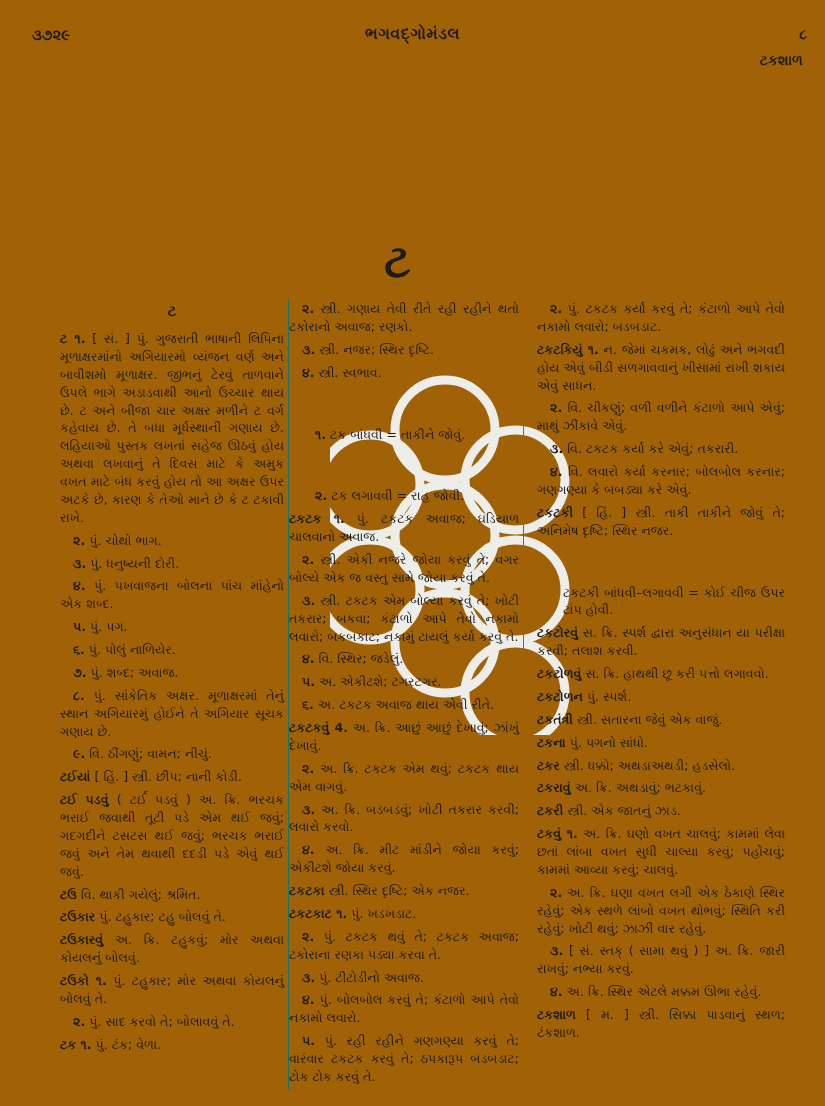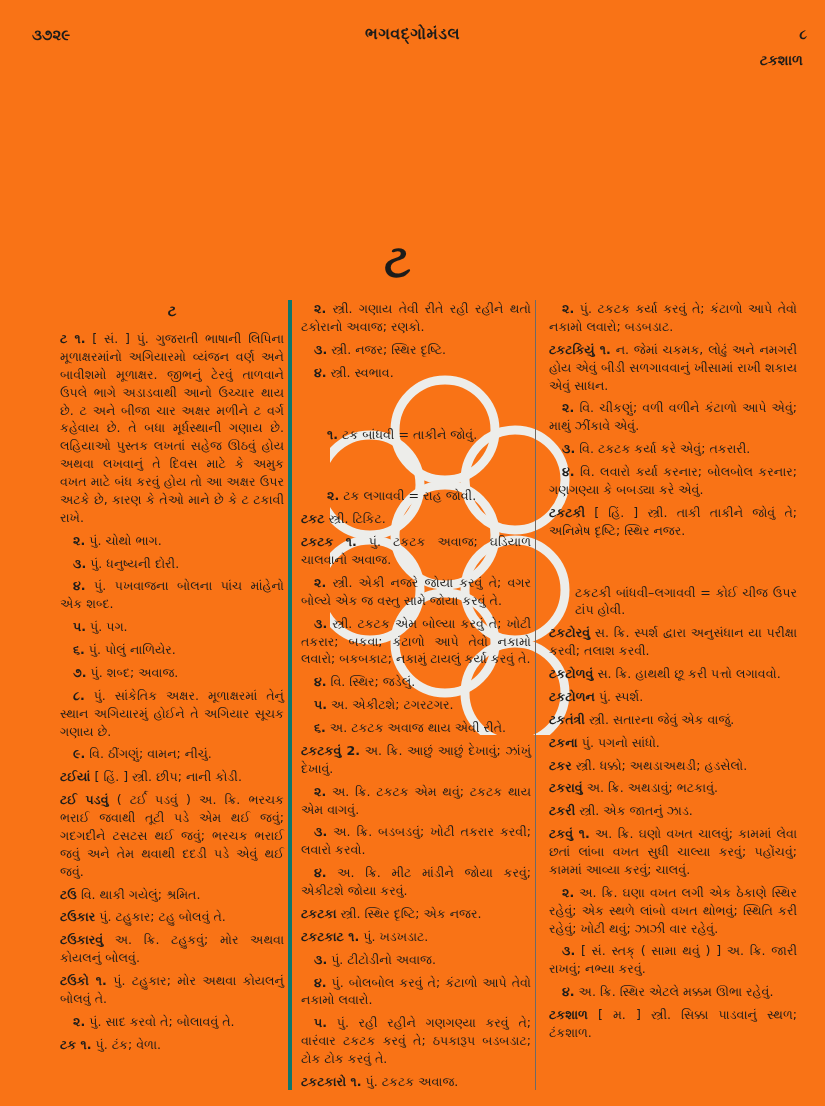--- a/index.html
+++ b/index.html
@@ -1,20 +1,20 @@
 <!DOCTYPE html>
 <html><head>
 <meta charset="utf-8">
 <style>
   html,body{margin:0;padding:0;background:#e9e7e2;}
   .page{
     position:relative;
     width:825px;height:1106px;
     margin:0 auto;
-    background:#f97316;
+    background:#a16207;
     color:#1d1c1a;
     font-family:"DejaVu Sans", sans-serif;
     overflow:hidden;
     box-shadow:0 0 6px rgba(0,0,0,.15);
   }
   
   .pagehead{position:absolute;top:0;left:0;right:0;height:80px;}
   .pnum{position:absolute;left:32px;top:26px;font-size:15px;font-weight:bold;}
   .title{position:absolute;left:0;right:0;top:24px;text-align:center;font-size:16px;font-weight:bold;letter-spacing:.5px;}
   .folio{position:absolute;right:18px;top:26px;font-size:14px;font-weight:bold;}
@@ -28,21 +28,21 @@
   
   .watermark{position:absolute;left:330px;top:375px;pointer-events:none;}
   .watermark circle{fill:none;stroke:#ededea;stroke-width:9;}
   
   .cols{
     position:absolute;top:300px;left:60px;
     display:flex;align-items:stretch;
     height:790px;
   }
   .col{width:224px;height:790px;overflow:hidden;padding:0 4px 0 0;position:relative;z-index:2;}
-  .col.mid{width:230px;border-left:4px solid #0f766e;padding-left:9px;}
+  .col.mid{width:230px;border-left:1px solid #0f766e;}
   .col.right{width:248px;border-left:1px solid #6d6a66;padding-left:13px;}
   .colhead{text-align:center;font-weight:bold;font-size:15px;margin:2px 0 10px 0;}
   .entry{
     margin:0 0 5px 0;
     font-size:12.6px;line-height:1.42;
     text-align:justify;
   }
   .entry b{font-weight:bold;}
   .sense{text-indent:13px;}
   .idiom{margin-left:26px;text-indent:0;margin-top:44px;}
@@ -92,41 +92,41 @@
         <p class="entry head"><b>ટઉકો ૧.</b> <span>પું. ટહુકાર; મોર અથવા કોયલનું બોલવું તે.</span></p>
         <p class="entry sense"><b>૨.</b> <span>પું. સાદ કરવો તે; બોલાવવું તે.</span></p>
         <p class="entry head"><b>ટક ૧.</b> <span>પું. ટંક; વેળા.</span></p>
       </section>
     <section class="col mid">
         <p class="entry sense"><b>૨.</b> <span>સ્ત્રી. ગણાય તેવી રીતે રહી રહીને થતો ટકોરાનો અવાજ; રણકો.</span></p>
         <p class="entry sense"><b>૩.</b> <span>સ્ત્રી. નજર; સ્થિર દૃષ્ટિ.</span></p>
         <p class="entry sense"><b>૪.</b> <span>સ્ત્રી. સ્વભાવ.</span></p>
         <p class="entry idiom"><b>૧.</b> <span>ટક બાંધવી = તાકીને જોવું.</span></p>
         <p class="entry idiom"><b>૨.</b> <span>ટક લગાવવી = રાહ જોવી.</span></p>
-        <p class="entry head"><b>ટકટ</b> <span>સ્ત્રી. ટિકિટ.</span></p>
         <p class="entry head"><b>ટકટક ૧.</b> <span>પું. ટકટક અવાજ; ઘડિયાળ ચાલવાનો અવાજ.</span></p>
         <p class="entry sense"><b>૨.</b> <span>સ્ત્રી. એકી નજરે જોયા કરવું તે; વગર બોલ્યે એક જ વસ્તુ સામે જોયા કરવું તે.</span></p>
         <p class="entry sense"><b>૩.</b> <span>સ્ત્રી. ટકટક એમ બોલ્યા કરવું તે; ખોટી તકરાર; બકવા; કંટાળો આપે તેવો નકામો લવારો; બકબકાટ; નકામું ટાયલું કર્યા કરવું તે.</span></p>
         <p class="entry sense"><b>૪.</b> <span>વિ. સ્થિર; જડેલું.</span></p>
         <p class="entry sense"><b>૫.</b> <span>અ. એકીટશે; ટગરટગર.</span></p>
         <p class="entry sense"><b>૬.</b> <span>અ. ટકટક અવાજ થાય એવી રીતે.</span></p>
-        <p class="entry head"><b>ટકટકવું 2.</b> <span>અ. ક્રિ. આછું આછું દેખાવું; ઝાંખું દેખાવું.</span></p>
+        <p class="entry head"><b>ટકટકવું 4.</b> <span>અ. ક્રિ. આછું આછું દેખાવું; ઝાંખું દેખાવું.</span></p>
         <p class="entry sense"><b>૨.</b> <span>અ. ક્રિ. ટકટક એમ થવું; ટકટક થાય એમ વાગવું.</span></p>
         <p class="entry sense"><b>૩.</b> <span>અ. ક્રિ. બડબડવું; ખોટી તકરાર કરવી; લવારો કરવો.</span></p>
         <p class="entry sense"><b>૪.</b> <span>અ. ક્રિ. મીટ માંડીને જોયા કરવું; એકીટશે જોયા કરવું.</span></p>
         <p class="entry head"><b>ટકટકા</b> <span>સ્ત્રી. સ્થિર દૃષ્ટિ; એક નજર.</span></p>
         <p class="entry head"><b>ટકટકાટ ૧.</b> <span>પું. ખડખડાટ.</span></p>
+        <p class="entry sense"><b>૨.</b> <span>પું. ટકટક થવું તે; ટકટક અવાજ; ટકોરાના રણકા પડ્યા કરવા તે.</span></p>
         <p class="entry sense"><b>૩.</b> <span>પું. ટીટોડીનો અવાજ.</span></p>
         <p class="entry sense"><b>૪.</b> <span>પું. બોલબોલ કરવું તે; કંટાળો આપે તેવો નકામો લવારો.</span></p>
         <p class="entry sense"><b>૫.</b> <span>પું. રહી રહીને ગણગણ્યા કરવું તે; વારંવાર ટકટક કરવું તે; ઠપકારૂપ બડબડાટ; ટોક ટોક કરવું તે.</span></p>
         <p class="entry head"><b>ટકટકારો ૧.</b> <span>પું. ટકટક અવાજ.</span></p>
       </section>
     <section class="col right">
         <p class="entry sense"><b>૨.</b> <span>પું. ટકટક કર્યા કરવું તે; કંટાળો આપે તેવો નકામો લવારો; બડબડાટ.</span></p>
-        <p class="entry head"><b>ટકટકિયું ૧.</b> <span>ન. જેમાં ચકમક, લોઢું અને નમગરી હોય એવું બીડી સળગાવવાનું ખીસામાં રાખી શકાય એવું સાધન.</span></p>
+        <p class="entry head"><b>ટકટકિયું ૧.</b> <span>ન. જેમાં ચકમક, લોઢું અને ભગવદી હોય એવું બીડી સળગાવવાનું ખીસામાં રાખી શકાય એવું સાધન.</span></p>
         <p class="entry sense"><b>૨.</b> <span>વિ. ચીકણું; વળી વળીને કંટાળો આપે એવું; માથું ઝીંકાવે એવું.</span></p>
         <p class="entry sense"><b>૩.</b> <span>વિ. ટકટક કર્યા કરે એવું; તકરારી.</span></p>
         <p class="entry sense"><b>૪.</b> <span>વિ. લવારો કર્યા કરનાર; બોલબોલ કરનાર; ગણગણ્યા કે બબડ્યા કરે એવું.</span></p>
         <p class="entry head"><b>ટકટકી</b> <span>[ હિં. ] સ્ત્રી. તાકી તાકીને જોવું તે; અનિમેષ દૃષ્ટિ; સ્થિર નજર.</span></p>
         <p class="entry idiom"><span>ટકટકી બાંધવી–લગાવવી = કોઈ ચીજ ઉપર ટાંપ હોવી.</span></p>
         <p class="entry head"><b>ટકટોરવું</b> <span>સ. ક્રિ. સ્પર્શ દ્વારા અનુસંધાન યા પરીક્ષા કરવી; તલાશ કરવી.</span></p>
         <p class="entry head"><b>ટકટોળવું</b> <span>સ. ક્રિ. હાથથી છૂ કરી પત્તો લગાવવો.</span></p>
         <p class="entry head"><b>ટકટોળન</b> <span>પું. સ્પર્શ.</span></p>
         <p class="entry head"><b>ટકતંત્રી</b> <span>સ્ત્રી. સતારના જેવું એક વાજું.</span></p>
         <p class="entry head"><b>ટકના</b> <span>પું. પગનો સાંધો.</span></p>

